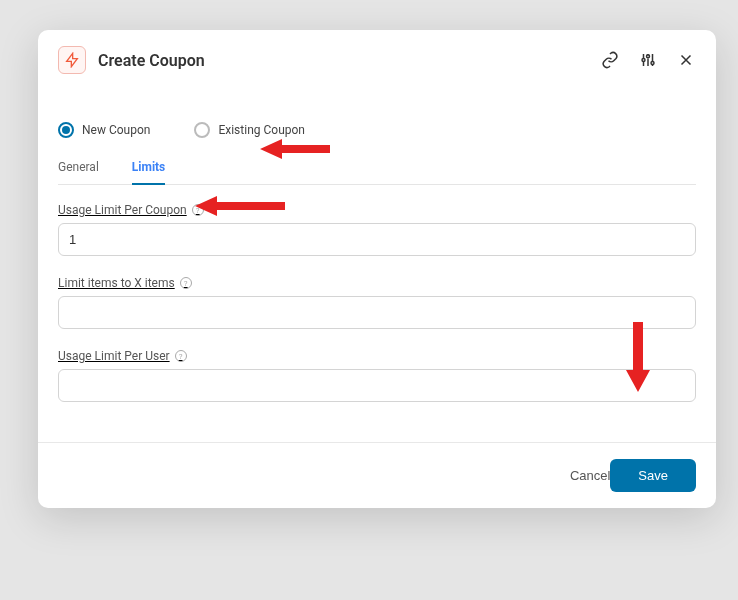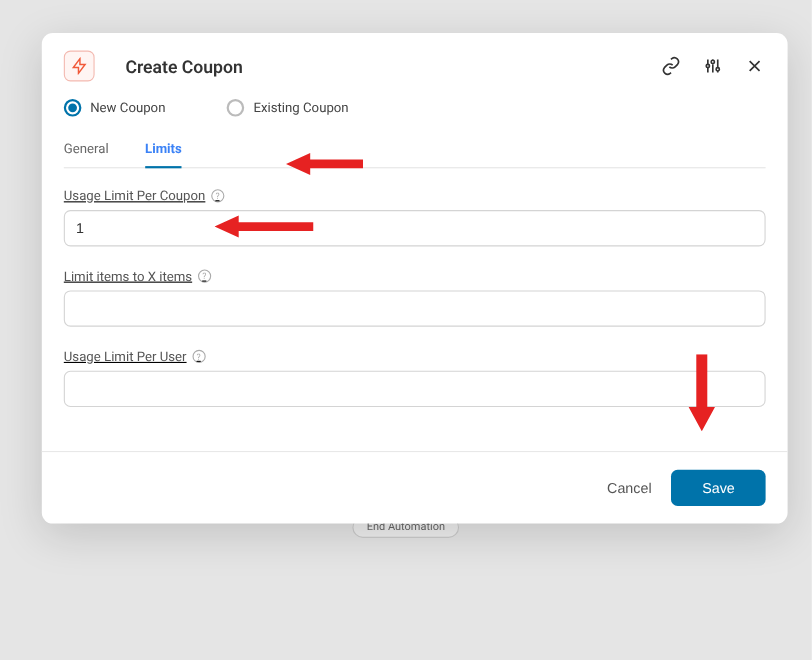--- a/index.html
+++ b/index.html
@@ -19,21 +19,20 @@
     background: #fff;
     border-radius: 10px;
     box-shadow: 0 10px 40px rgba(0,0,0,0.15);
     display: flex;
     flex-direction: column;
   }
   .modal-header {
     display: flex;
     align-items: center;
     padding: 16px 20px 10px 20px;
-    gap: 16px;
   }
   .modal-icon {
     width: 28px;
     height: 28px;
     border: 1px solid #f3b9b0;
     border-radius: 6px;
     display: flex;
     align-items: center;
     justify-content: center;
     margin-right: 12px;
@@ -64,23 +63,24 @@
   .modal-body {
     padding: 6px 20px 20px 20px;
   }
   .section-label {
     font-size: 12px;
     color: #555;
     margin-bottom: 8px;
   }
   .radio-row {
     display: flex;
-    gap: 56px;
+    gap: 44px;
     align-items: flex-start;
     margin-bottom: 14px;
+    margin-top: 32px;
   }
   .radio-item {
     display: flex;
     align-items: center;
     gap: 8px;
     cursor: pointer;
   }
   .radio-outer {
     width: 16px;
     height: 16px;
@@ -158,21 +158,20 @@
     font-size: 13px;
     color: #333;
     background: #fff;
     outline: none;
   }
   .modal-footer {
     border-top: 1px solid #e8e8e8;
     padding: 16px 20px;
     display: flex;
     justify-content: flex-end;
-    gap: 18px;
     align-items: center;
   }
   .btn-cancel {
     font-size: 13px;
     color: #555;
     cursor: pointer;
     background: none;
     border: none;
   }
   .btn-save {

